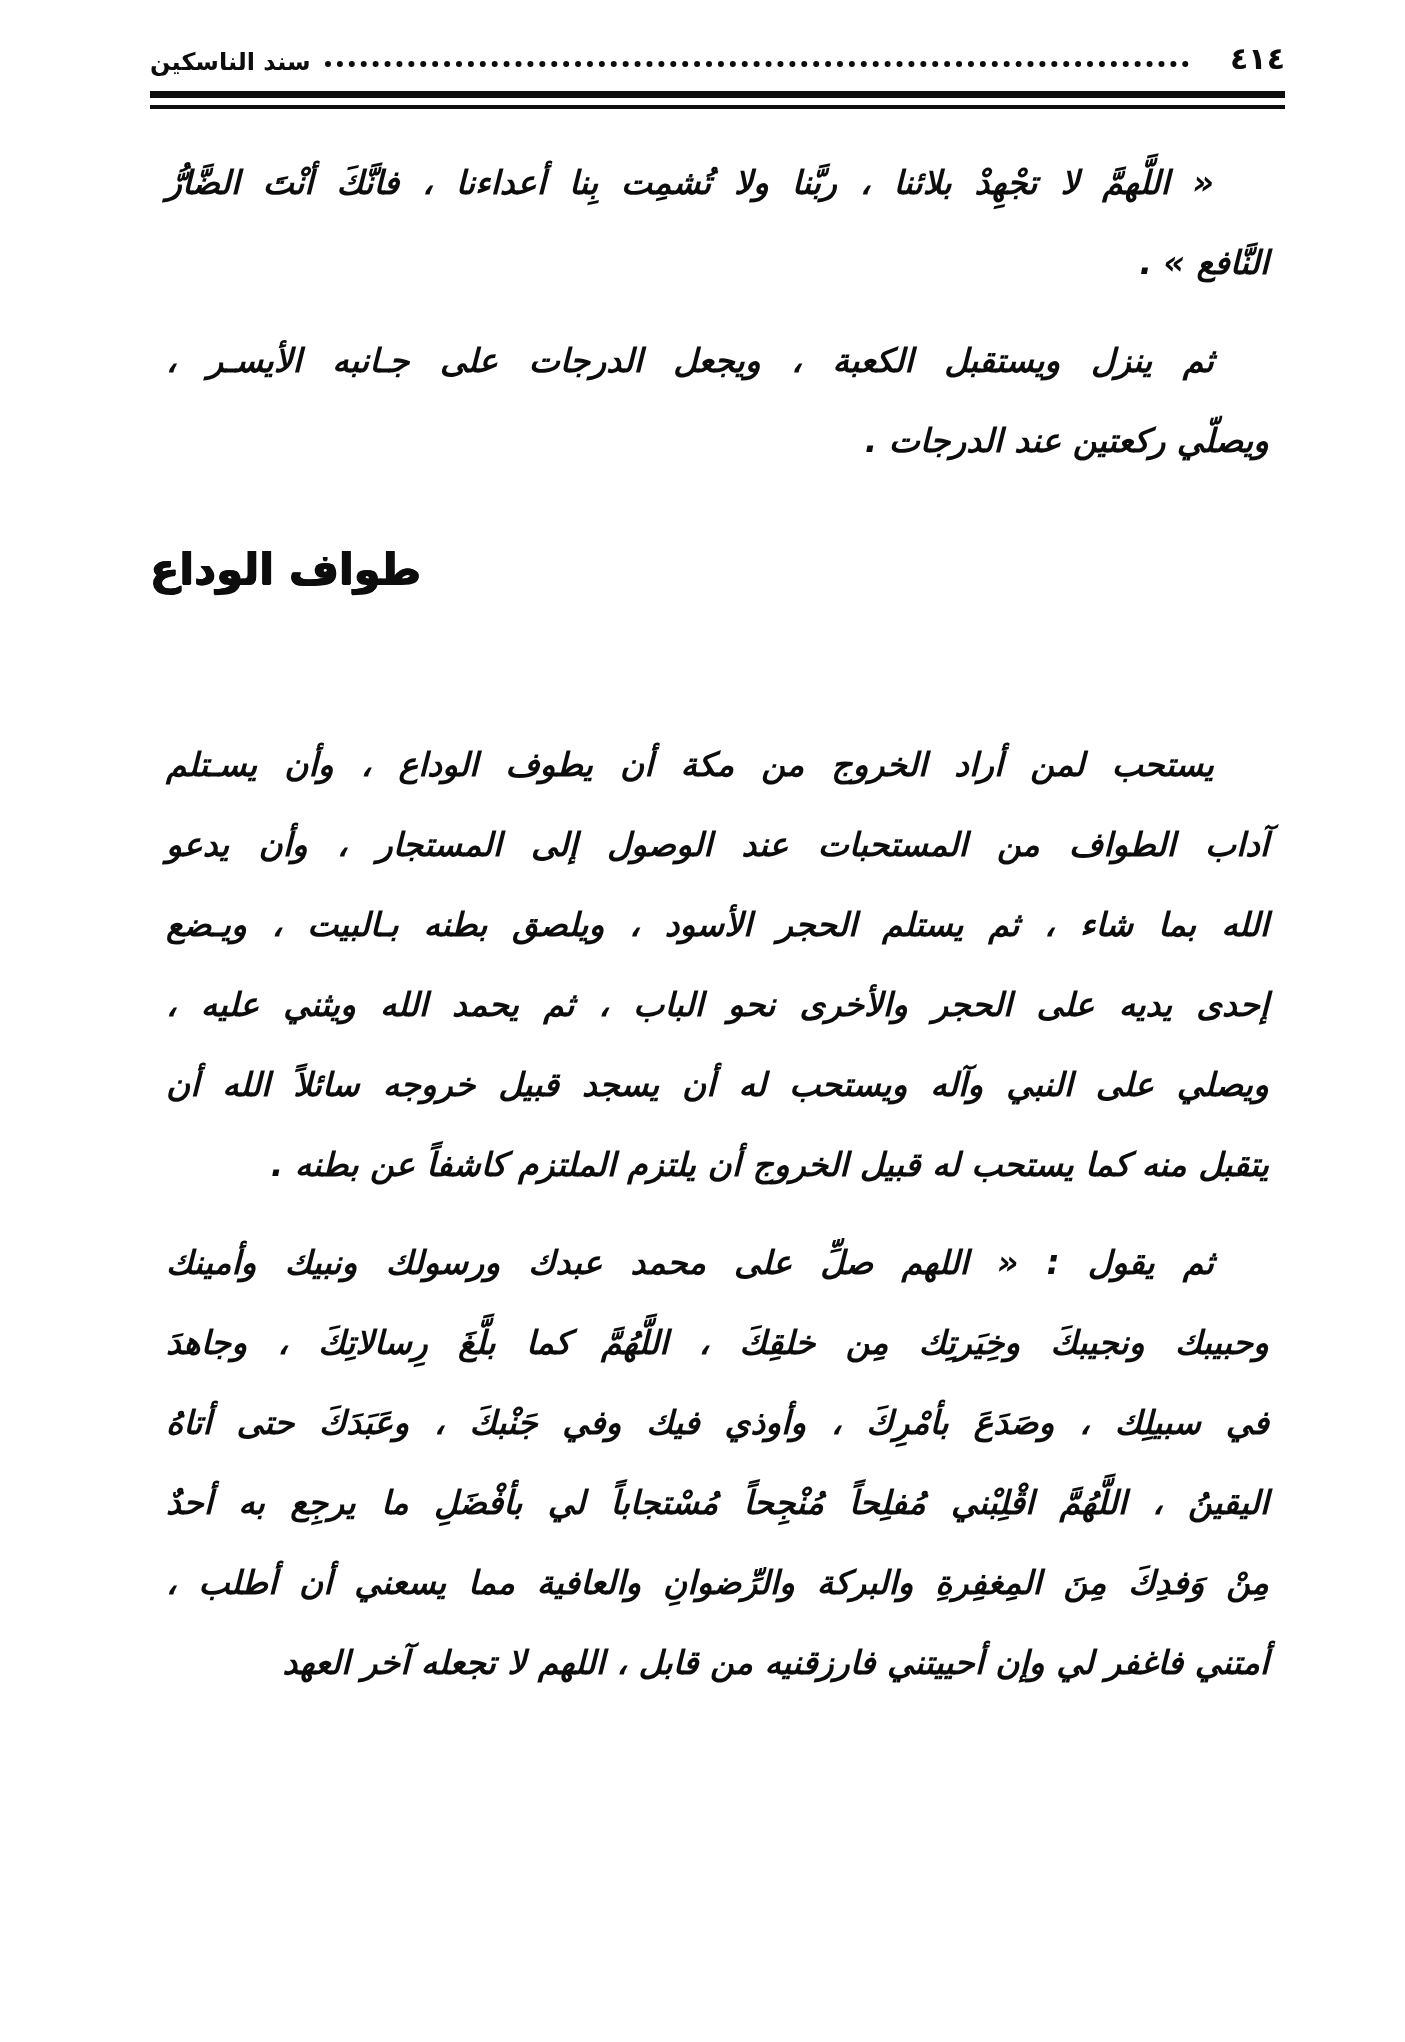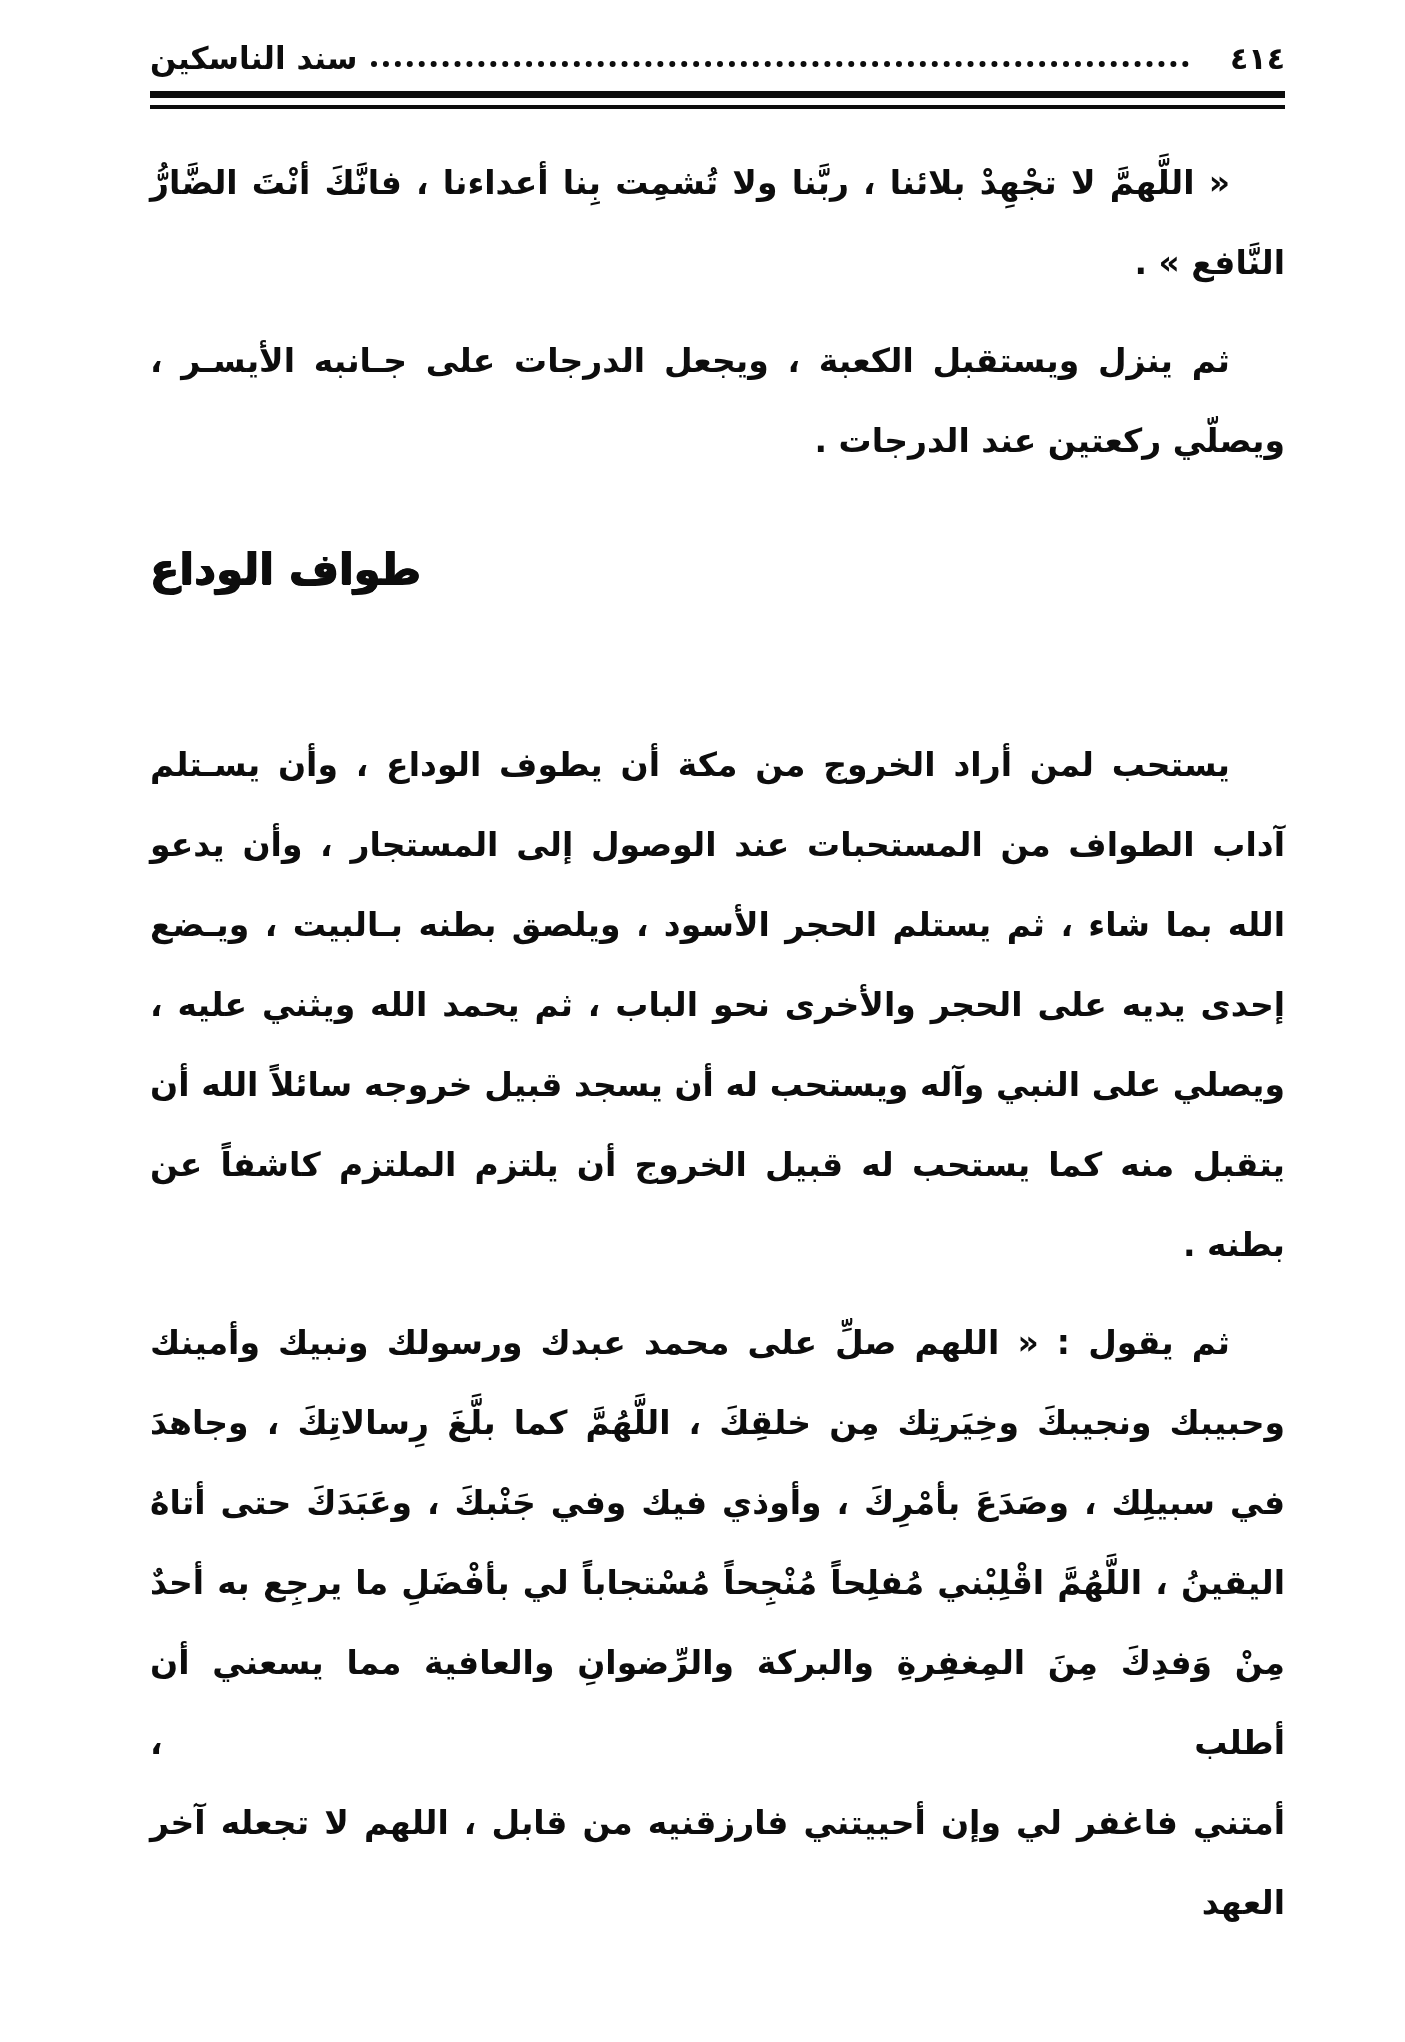--- a/index.html
+++ b/index.html
@@ -39,29 +39,29 @@
     margin-left:27px;
   }
   .leader{
     flex:1 1 auto;
     border-bottom:6px dotted var(--ink);
     margin:0 14px 9px 14px;
     height:0;
   }
   .book-title{
     flex:0 0 auto;
-    font-size:31px;
+    font-size:24px;
   }
   
   .rule{background:var(--ink);}
   .rule-thick{height:7px;margin-top:15px;}
   .rule-thin{height:4px;margin-top:7px;}
   
   .content{display:block;}
-  .para{margin:0;}
+  .para{margin:16px;font-style:italic;}
   .line{
     font-size:33px;
     line-height:80px;
     text-align:justify;
     text-align-last:justify;
     white-space:normal;
   }
   .line.last{
     text-align-last:start;
   }

